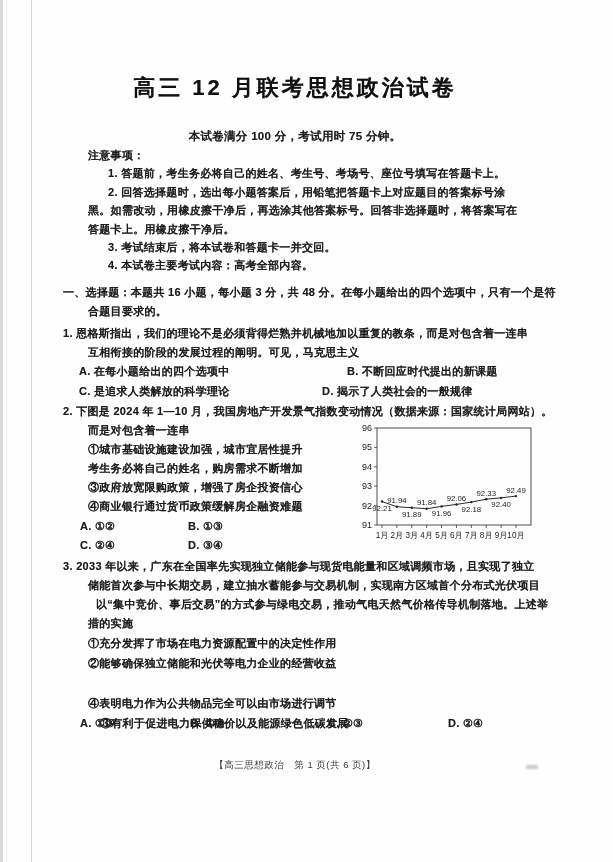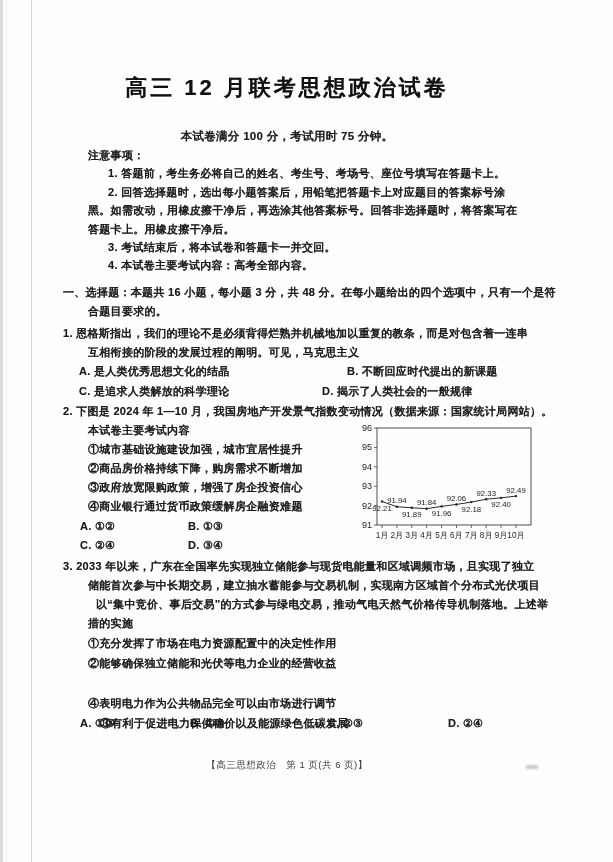--- a/index.html
+++ b/index.html
@@ -16,21 +16,21 @@
   
   .line{
     position:absolute;white-space:nowrap;font-size:11px;line-height:16px;
     font-weight:600;color:#1d1d1d;letter-spacing:0.3px;
     text-shadow:0 0 0.5px rgba(40,40,40,0.55);
   }
   .line.title{font-size:22px;line-height:28px;font-weight:700;letter-spacing:3px;color:#111;}
   .line.subtitle{font-size:11.5px;font-weight:700;}
   .line.bold{font-weight:700;}
   .line.footer{font-size:9.5px;font-weight:500;letter-spacing:0.5px;color:#3a3a3a;text-shadow:none;}
-  .line.centered{left:4px;width:566px;text-align:center;}
+  .line.centered{left:12px;width:566px;text-align:center;}
   .colspan{position:absolute;top:0;white-space:nowrap;}
   #chart-wrap{position:absolute;left:351px;top:416px;width:214px;height:132px;}
 </style>
 </head>
 <body>
 
 <div id="page">
   <div class="strip-left"></div>
   <div class="vline-a"></div>
   <div class="vline-b"></div>
@@ -43,31 +43,31 @@
       <div class="line" style="top: 184px; left: 108px;">2. 回答选择题时，选出每小题答案后，用铅笔把答题卡上对应题目的答案标号涂</div>
       <div class="line" style="top: 202px; left: 88px;">黑。如需改动，用橡皮擦干净后，再选涂其他答案标号。回答非选择题时，将答案写在</div>
       <div class="line" style="top: 221px; left: 88px;">答题卡上。用橡皮擦干净后。</div>
       <div class="line" style="top: 239px; left: 108px;">3. 考试结束后，将本试卷和答题卡一并交回。</div>
       <div class="line" style="top: 257px; left: 108px;">4. 本试卷主要考试内容：高考全部内容。</div>
       <div class="line bold" style="top: 284px; left: 63px;">一、选择题：本题共 16 小题，每小题 3 分，共 48 分。在每小题给出的四个选项中，只有一个是符</div>
       <div class="line bold" style="top: 303px; left: 88px;">合题目要求的。</div>
       <div class="line" style="top: 325px; left: 63px;">1. 恩格斯指出，我们的理论不是必须背得烂熟并机械地加以重复的教条，而是对包含着一连串</div>
       <div class="line" style="top: 344px; left: 88px;">互相衔接的阶段的发展过程的阐明。可见，马克思主义</div>
       <div class="line" style="top: 363px; left: 0px; width: 613px;">
-        <span class="colspan" style="left: 79px;">A. 是人类优秀思想文化的结晶</span>
+        <span class="colspan" style="left: 79px;">A. 在每小题给出的四个选项中</span>
         <span class="colspan" style="left: 322px; padding-left: 25px;">B. 不断回应时代提出的新课题</span>
       </div>
       <div class="line" style="top: 383px; left: 0px; width: 613px;">
         <span class="colspan" style="left: 79px;">C. 是追求人类解放的科学理论</span>
         <span class="colspan" style="left: 322px;">D. 揭示了人类社会的一般规律</span>
       </div>
       <div class="line" style="top: 403px; left: 63px;">2. 下图是 2024 年 1—10 月，我国房地产开发景气指数变动情况（数据来源：国家统计局网站）。</div>
-      <div class="line" style="top: 422px; left: 88px;">本试卷主要考试内容</div>
+      <div class="line" style="top: 422px; left: 88px;">而是对包含着一连串</div>
       <div class="line" style="top: 441px; left: 88px;">①城市基础设施建设加强，城市宜居性提升</div>
-      <div class="line" style="top: 460px; left: 88px;">②商品房价格持续下降，购房需求不断增加</div>
+      <div class="line" style="top: 460px; left: 88px;">考生务必将自己的姓名，购房需求不断增加</div>
       <div class="line" style="top: 479px; left: 88px;">③政府放宽限购政策，增强了房企投资信心</div>
       <div class="line" style="top: 498px; left: 88px;">④商业银行通过货币政策缓解房企融资难题</div>
       <div class="line" style="top: 518px; left: 0px; width: 613px;">
         <span class="colspan" style="left: 80px;">A. ①②</span>
         <span class="colspan" style="left: 188px;">B. ①③</span>
       </div>
       <div class="line" style="top: 537px; left: 0px; width: 613px;">
         <span class="colspan" style="left: 80px;">C. ②④</span>
         <span class="colspan" style="left: 188px;">D. ③④</span>
       </div>

